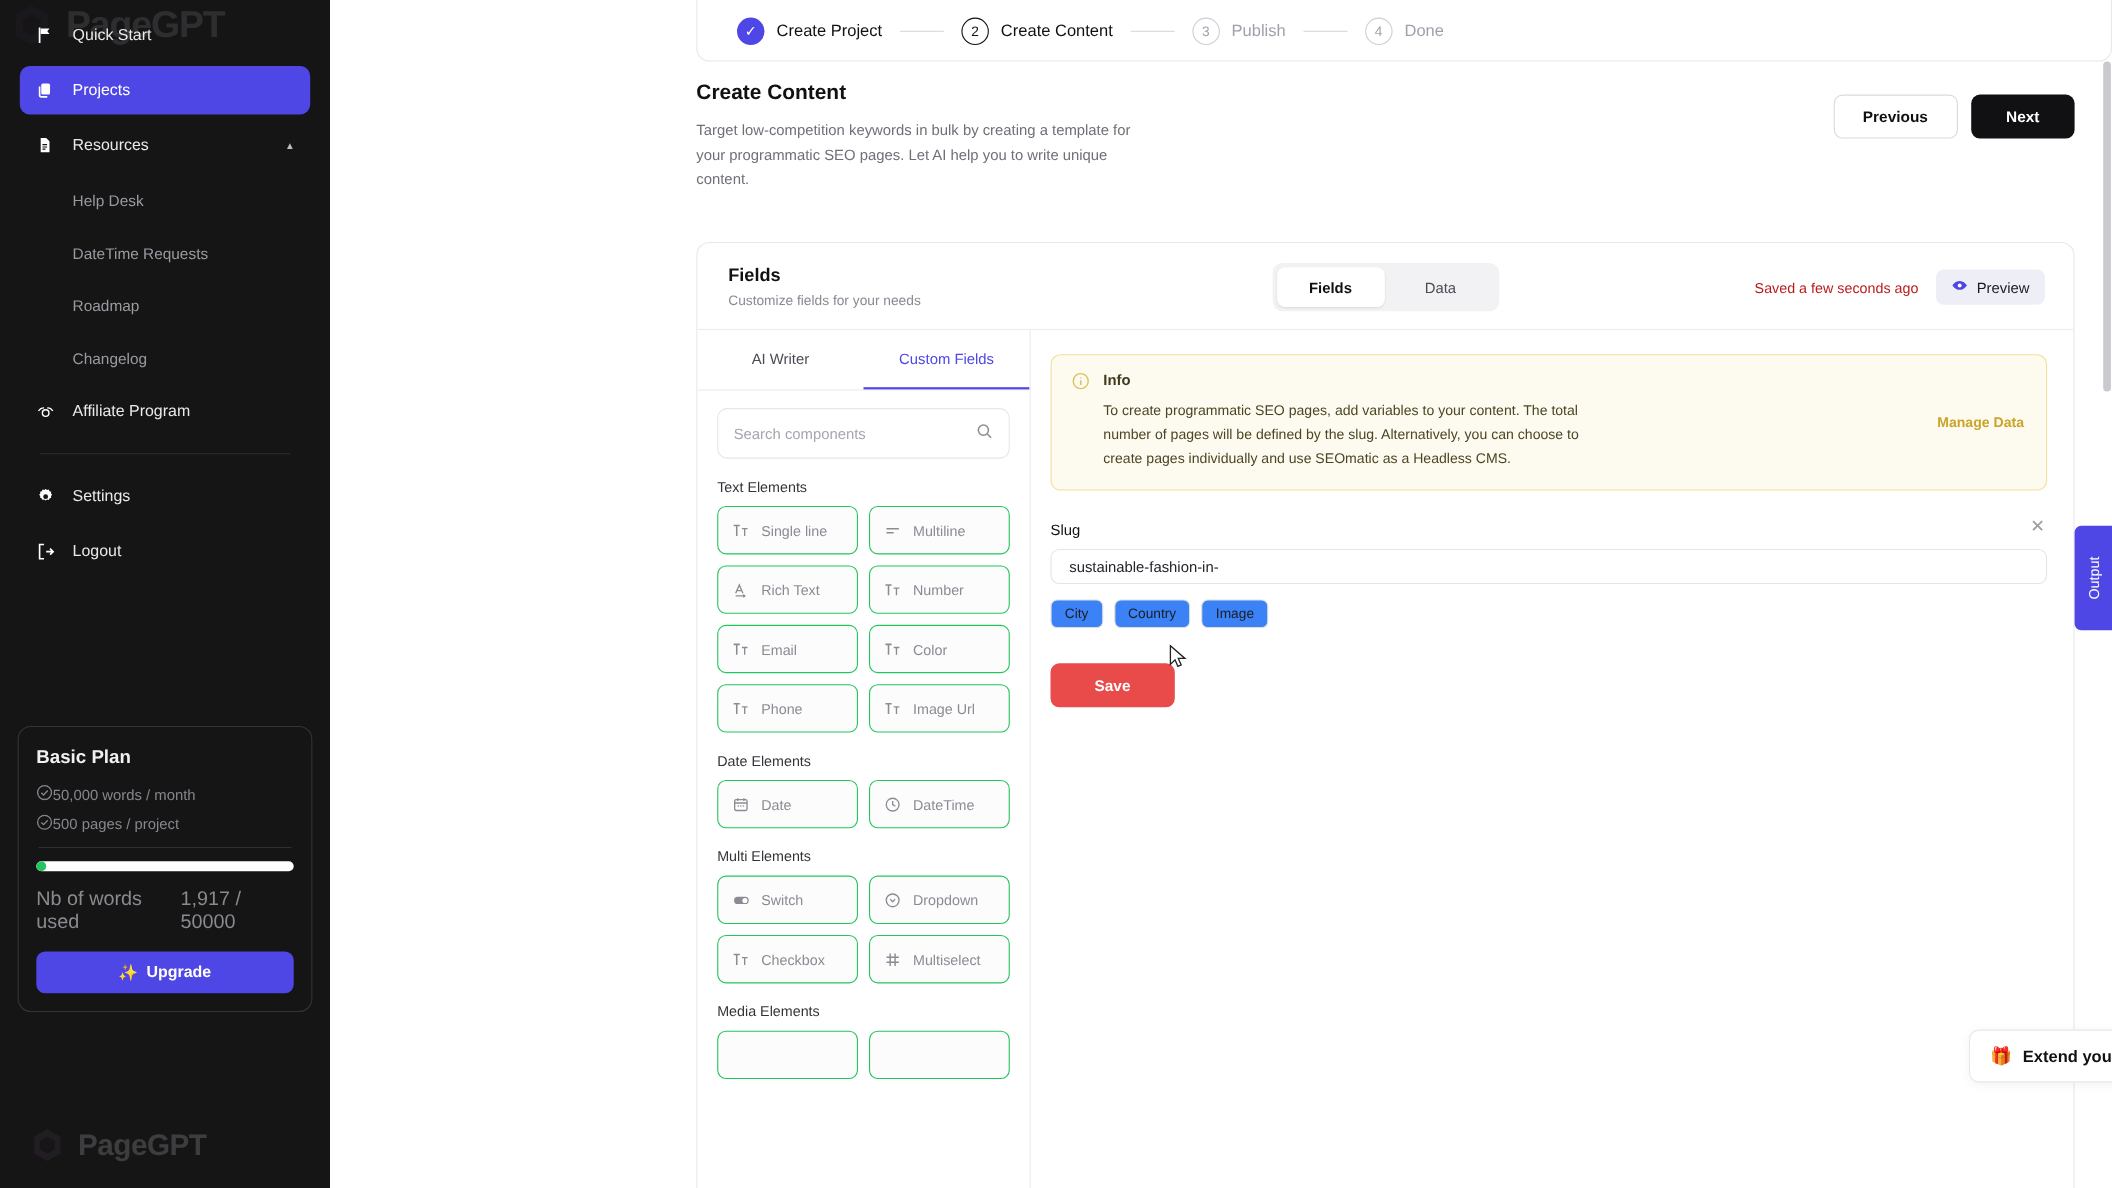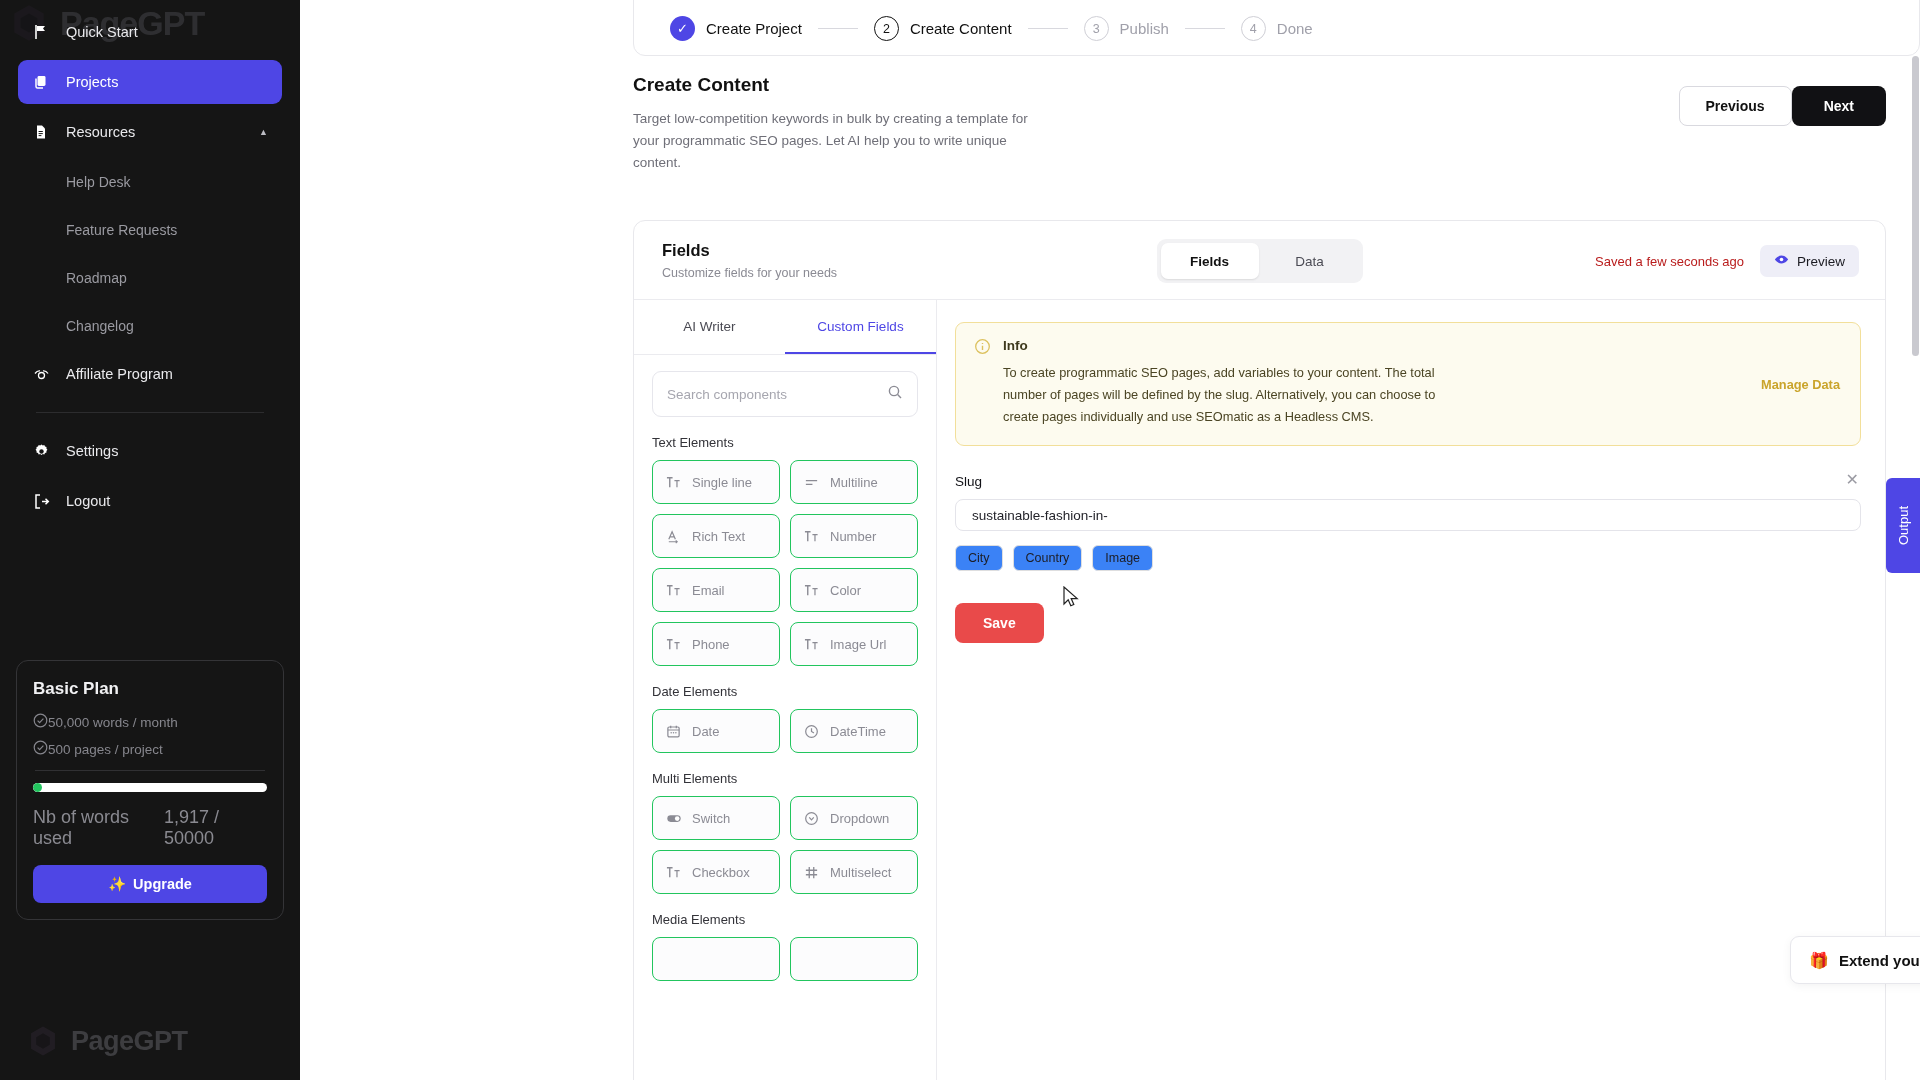--- a/index.html
+++ b/index.html
@@ -78,21 +78,21 @@
   .step-circle.done { background: #4e46e5; color: #fff; font-size: 13px; }
   .step-circle.current { border: 1.6px solid #121212; color: #121212; }
   .step-circle.todo { border: 1.6px solid #cfcfd6; color: #a0a0aa; }
   .step-label { font-size: 15px; color: #111; }
   .step-label.todo { color: #a0a0aa; }
   .step-dash { width: 40px; height: 1.5px; background: #d8d8de; margin: 0 16px; }
 
   .page-head { position: absolute; left: 333px; top: 74px; right: 34px; z-index: 2; }
   .page-title { font-size: 19px; font-weight: bold; color: #111; }
   .page-sub { font-size: 13.5px; color: #6f6f78; line-height: 1.62; margin-top: 12px; max-width: 400px; }
-  .head-btns { position: absolute; right: 0; top: 12px; display: flex; gap: 0; align-items: flex-end; }
+  .head-btns { position: absolute; right: 0; top: 12px; display: flex; gap: 12px; align-items: flex-end; }
   .btn-prev {
     height: 40px; padding: 0 26px; border: 1px solid #d9d9df; background: #fff;
     border-radius: 8px; font-size: 14px; font-weight: bold; color: #111; cursor: pointer;
     font-family: "Liberation Sans", sans-serif;
   }
   .btn-next {
     height: 40px; padding: 0 32px; border: 0; background: #111114; color: #fff;
     border-radius: 8px; font-size: 14px; font-weight: bold; cursor: pointer;
     font-family: "Liberation Sans", sans-serif;
   }
@@ -173,21 +173,21 @@
     padding: 0 16px; font-size: 13.5px; color: #24242b; outline: none;
     font-family: "Liberation Sans", sans-serif; background: transparent;
   }
   .chips { display: flex; gap: 10px; margin-top: 14px; }
   .chip {
     height: 26px; padding: 0 12px; border: 1px solid #dededf; background: #3b82f6;
     border-radius: 6px; font-size: 12.5px; color: #1d1d23; cursor: pointer;
     display: flex; align-items: center; font-family: "Liberation Sans", sans-serif;
   }
   .save-btn {
-    margin-top: 32px; height: 40px; padding: 0 28px; border: 0; border-radius: 8px;
+    margin-top: 32px; height: 40px; padding: 0 40px; border: 0; border-radius: 8px;
     background: #e94a4a; color: #fff; font-size: 14px; font-weight: bold; cursor: pointer;
     font-family: "Liberation Sans", sans-serif;
   }
 
   
   .output-tab {
     position: absolute; right: 0; top: 478px; width: 34px; height: 95px;
     background: #4e46e5; border-radius: 6px 0 0 6px; color: #fff;
     display: flex; align-items: center; justify-content: center; cursor: pointer; z-index: 6;
   }
@@ -247,21 +247,21 @@
           <svg width="16" height="16" viewBox="0 0 16 16">
               <path d="M4 1.5h5l3 3v10H4z" fill="#fff"></path>
               <path d="M5.6 7.5h4.2M5.6 9.6h4.2M5.6 11.6h2.8" stroke="#151515" stroke-width="1"></path>
             </svg>
         </span>
         <span>Resources</span>
         <span class="nav-caret">▲</span>
       </div>
 
       <div class="nav-sub">Help Desk</div>
-      <div class="nav-sub">Feature Requests</div>
+      <div class="nav-sub">DateTime Requests</div>
       <div class="nav-sub">Roadmap</div>
       <div class="nav-sub">Changelog</div>
 
       <div class="nav-item">
         <span class="ic">
           <svg width="17" height="17" viewBox="0 0 17 17">
               <path d="M2 7.5c1.5-2 3-3 5-2.6M15 7.5c-1.4-2-3-3-5-2.6" stroke="#fff" stroke-width="1.3" fill="none"></path>
               <circle cx="8.5" cy="9.5" r="3" stroke="#fff" stroke-width="1.3" fill="none"></circle>
             </svg>
         </span>

